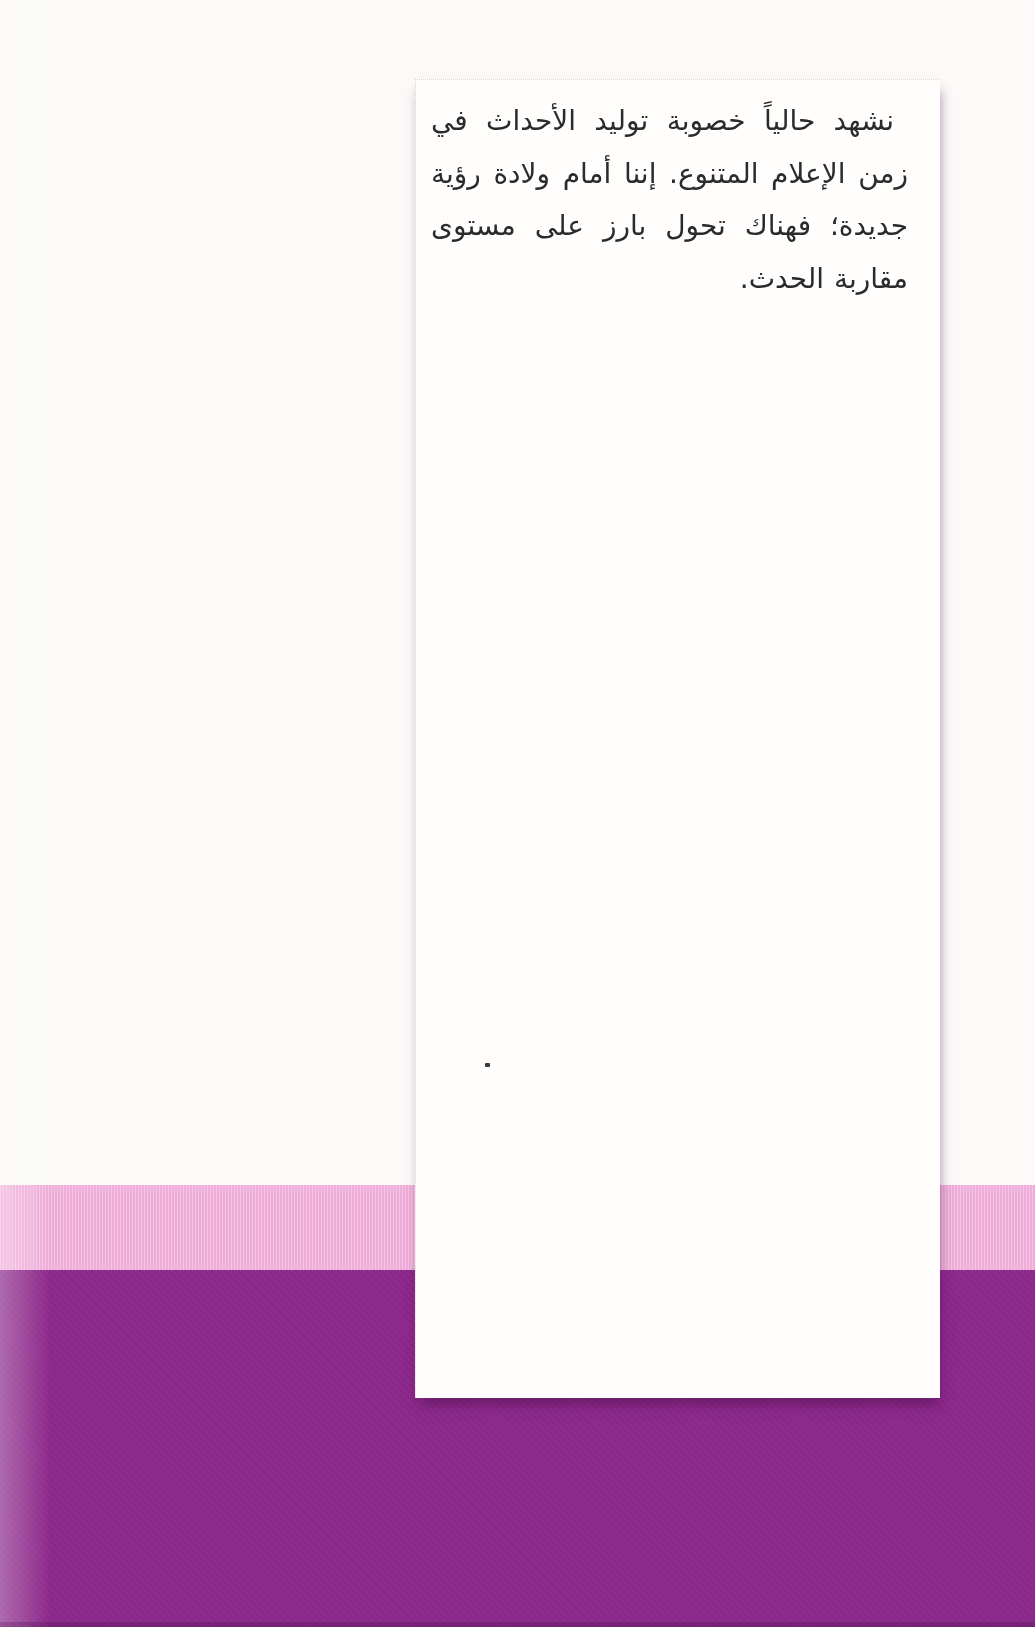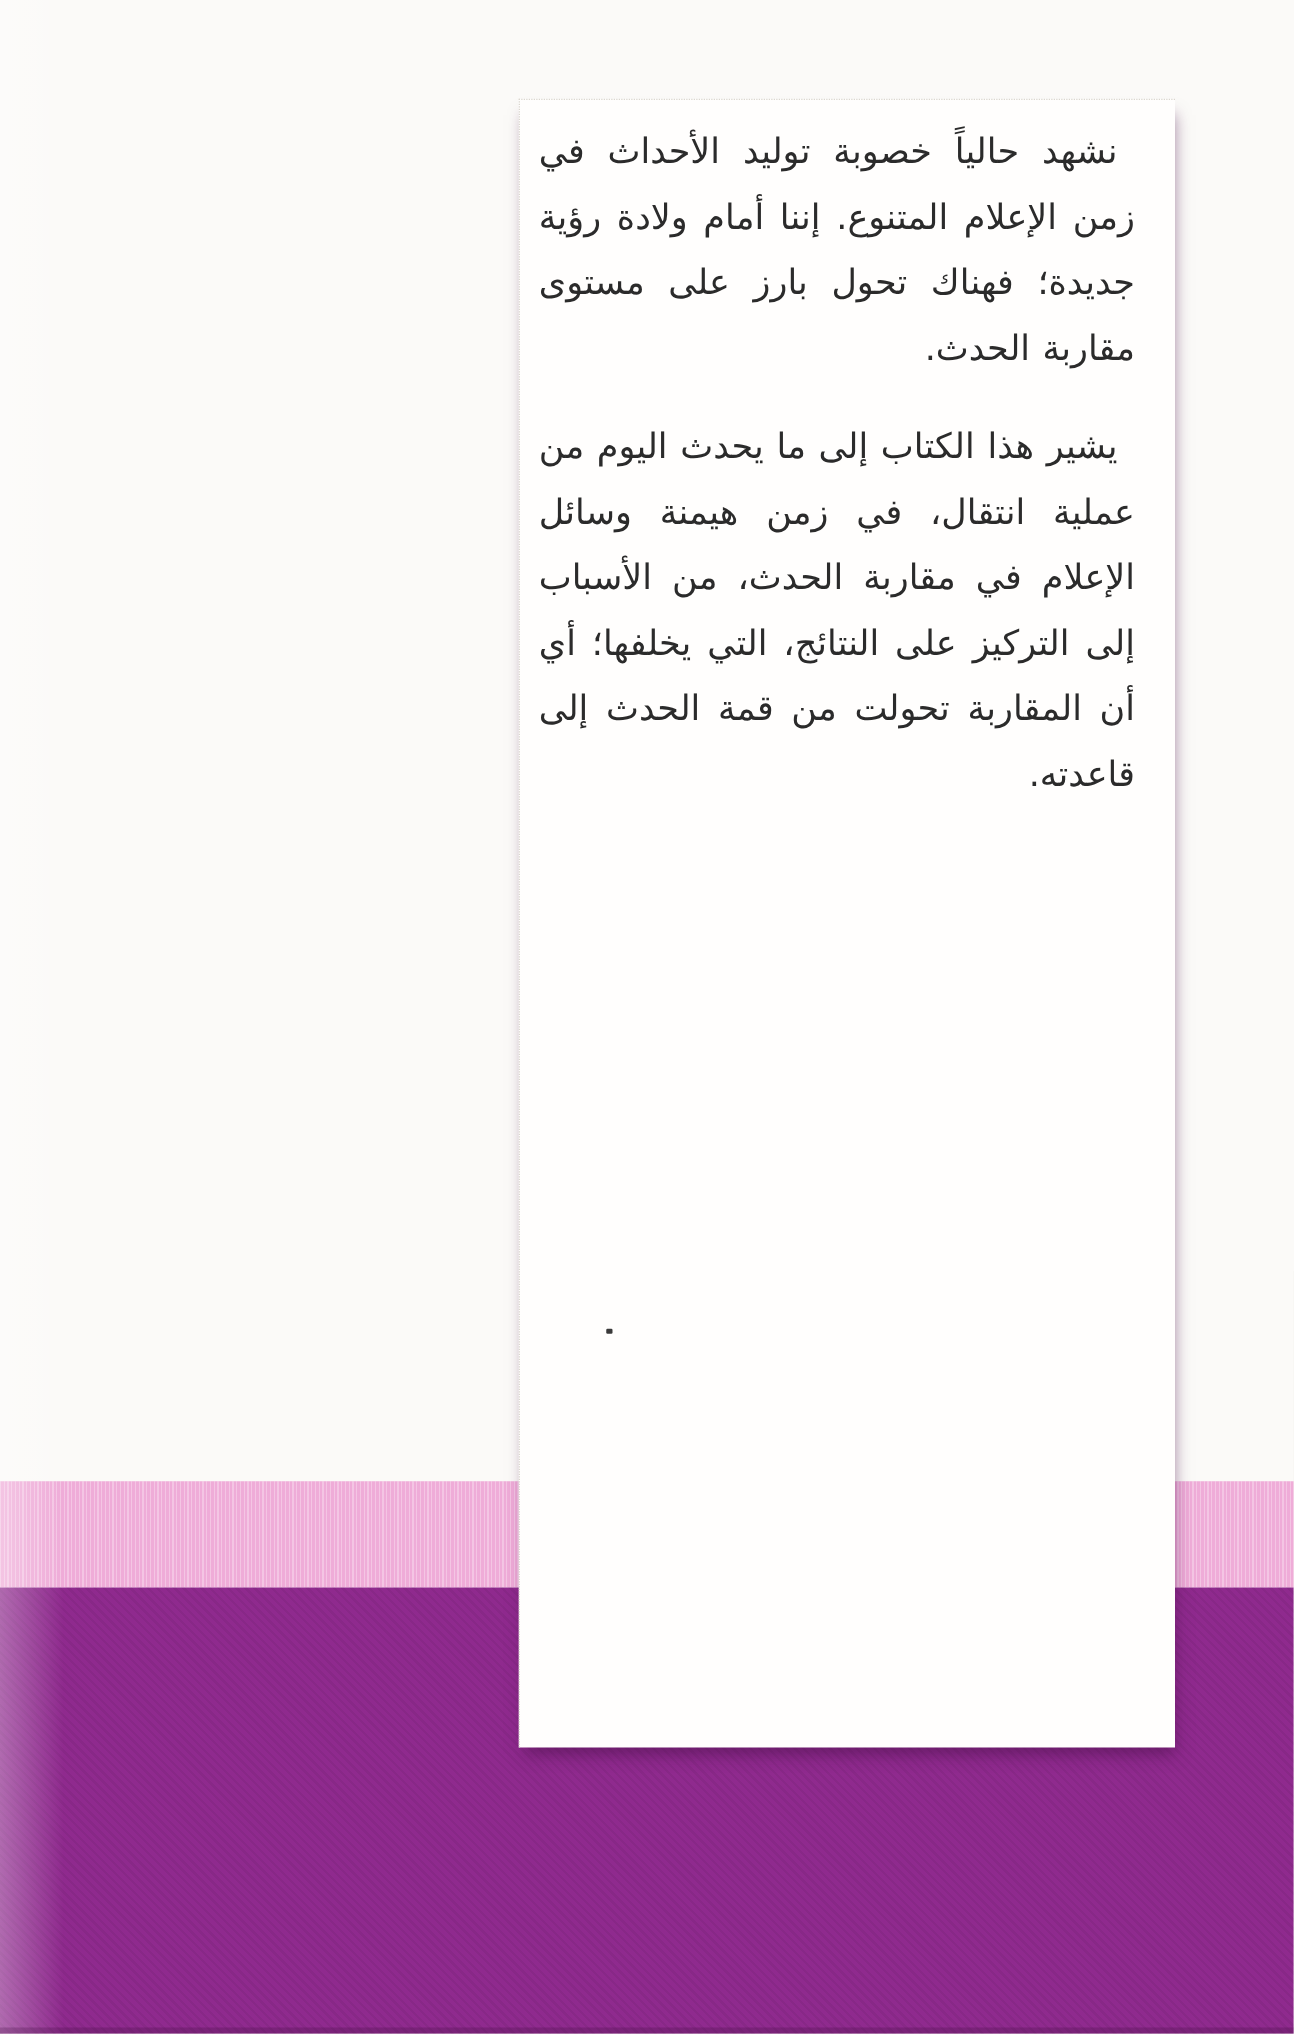--- a/index.html
+++ b/index.html
@@ -77,20 +77,19 @@
 </head>
 <body>
 
 <div class="page">
 
   <div class="band-pink"></div>
   <div class="band-purple"></div>
 
   <div class="panel">
     <p class="para">نشهد حالياً خصوبة توليد الأحداث في زمن الإعلام المتنوع. إننا أمام ولادة رؤية جديدة؛ فهناك تحول بارز على مستوى مقاربة الحدث.</p>
-    <p class="para">يشير هذا الكتاب إلى ما يحدث اليوم من عملية انتقال، في زمن هيمنة وسائل الإعلام في مقاربة الحدث، من الأسباب إلى التركيز على النتائج، التي يخلفها؛ أي أن المقاربة تحولت من قمة الحدث إلى قاعدته.</p>
   </div>
 
   <div class="speck"></div>
   <div class="spine-highlight"></div>
   <div class="page-edge-bottom"></div>
 
 </div>
 
 </body></html>

